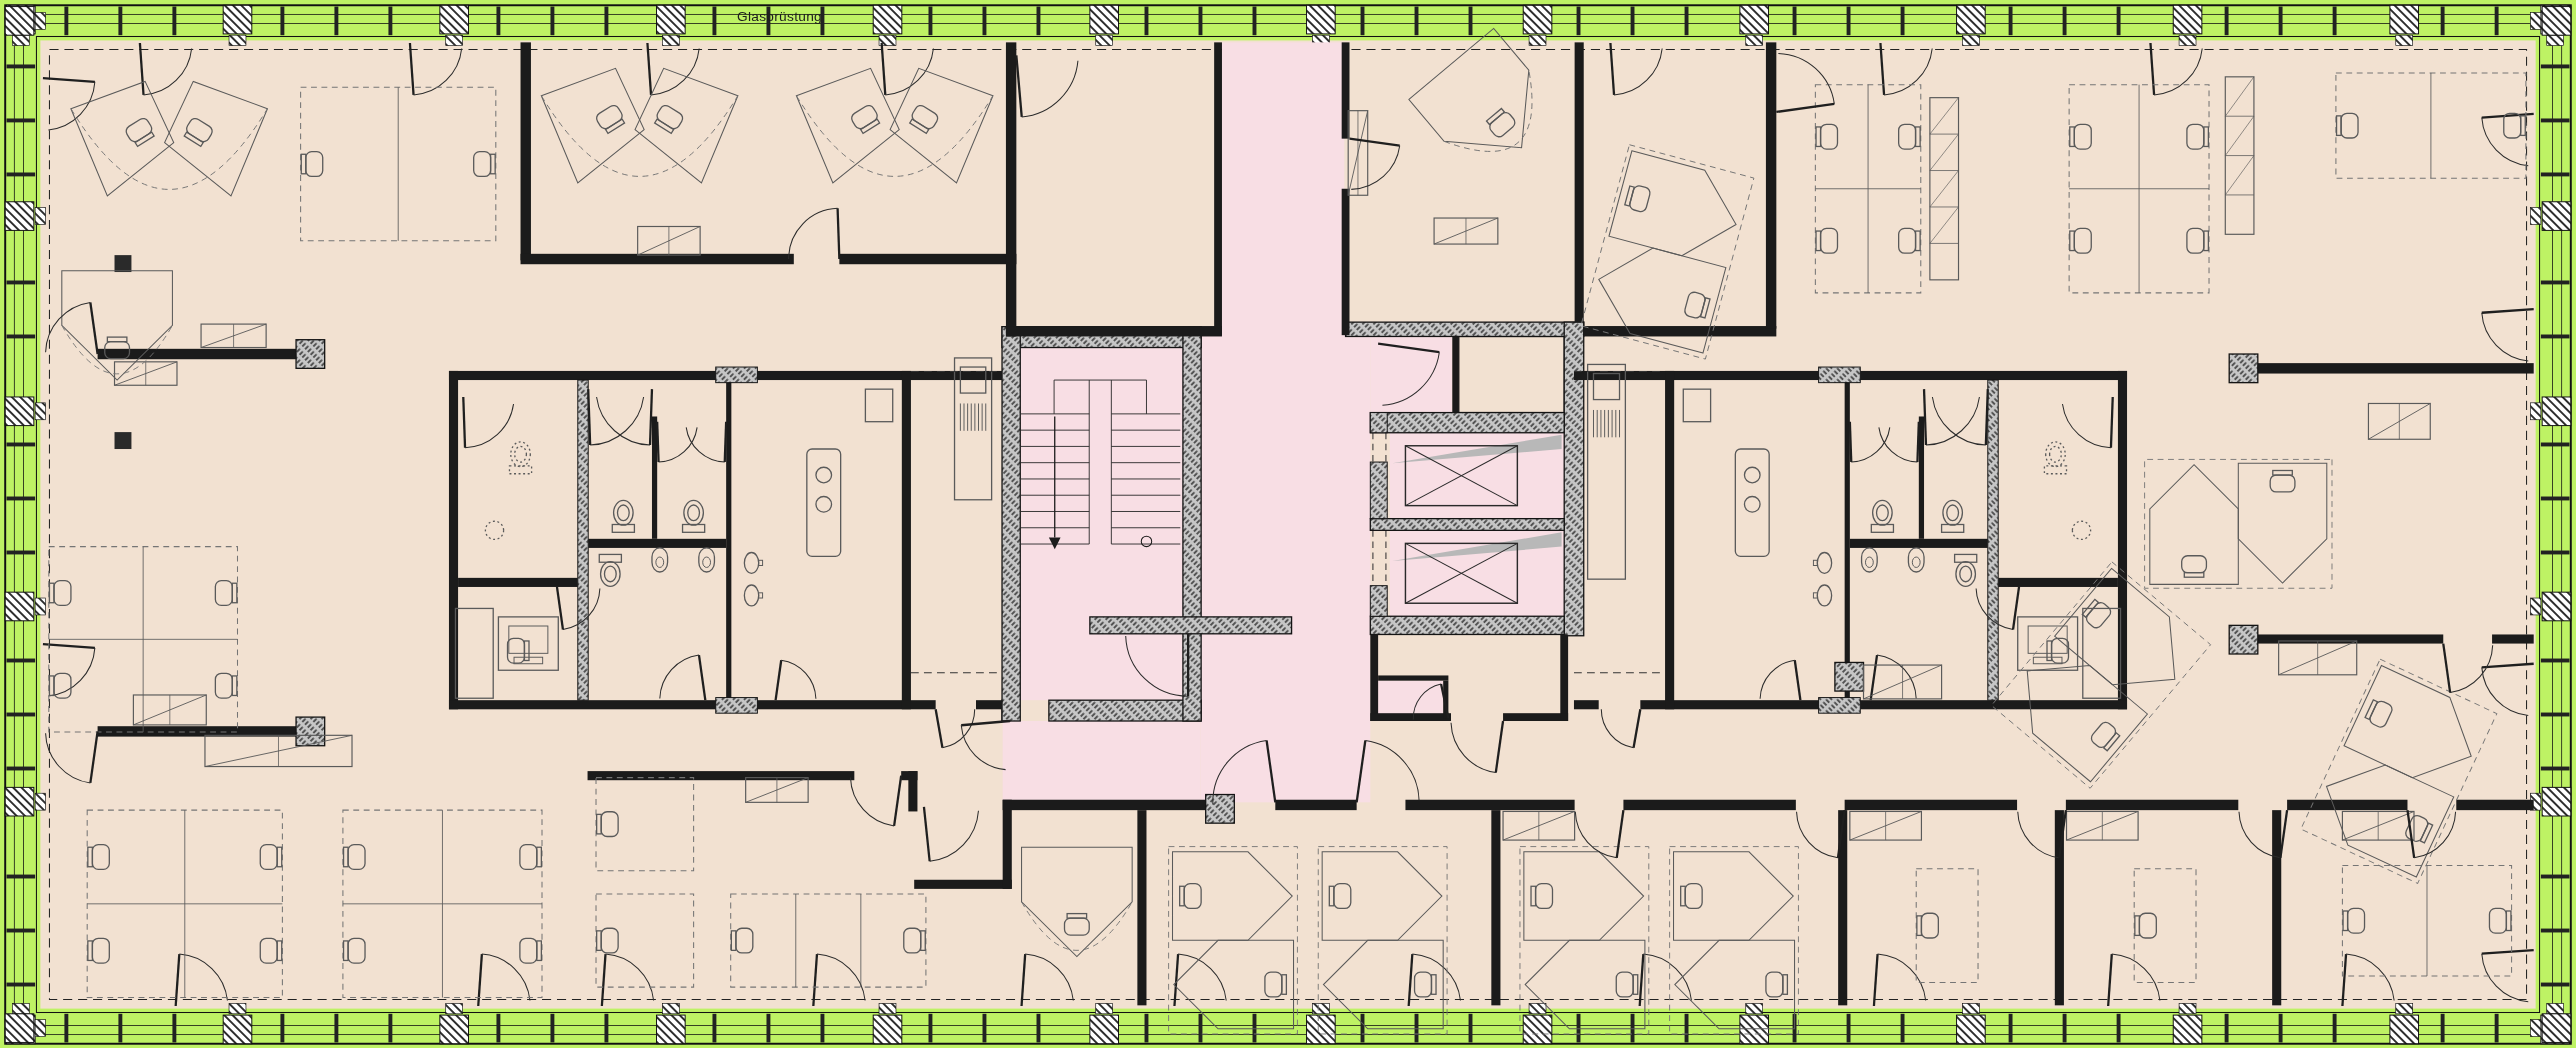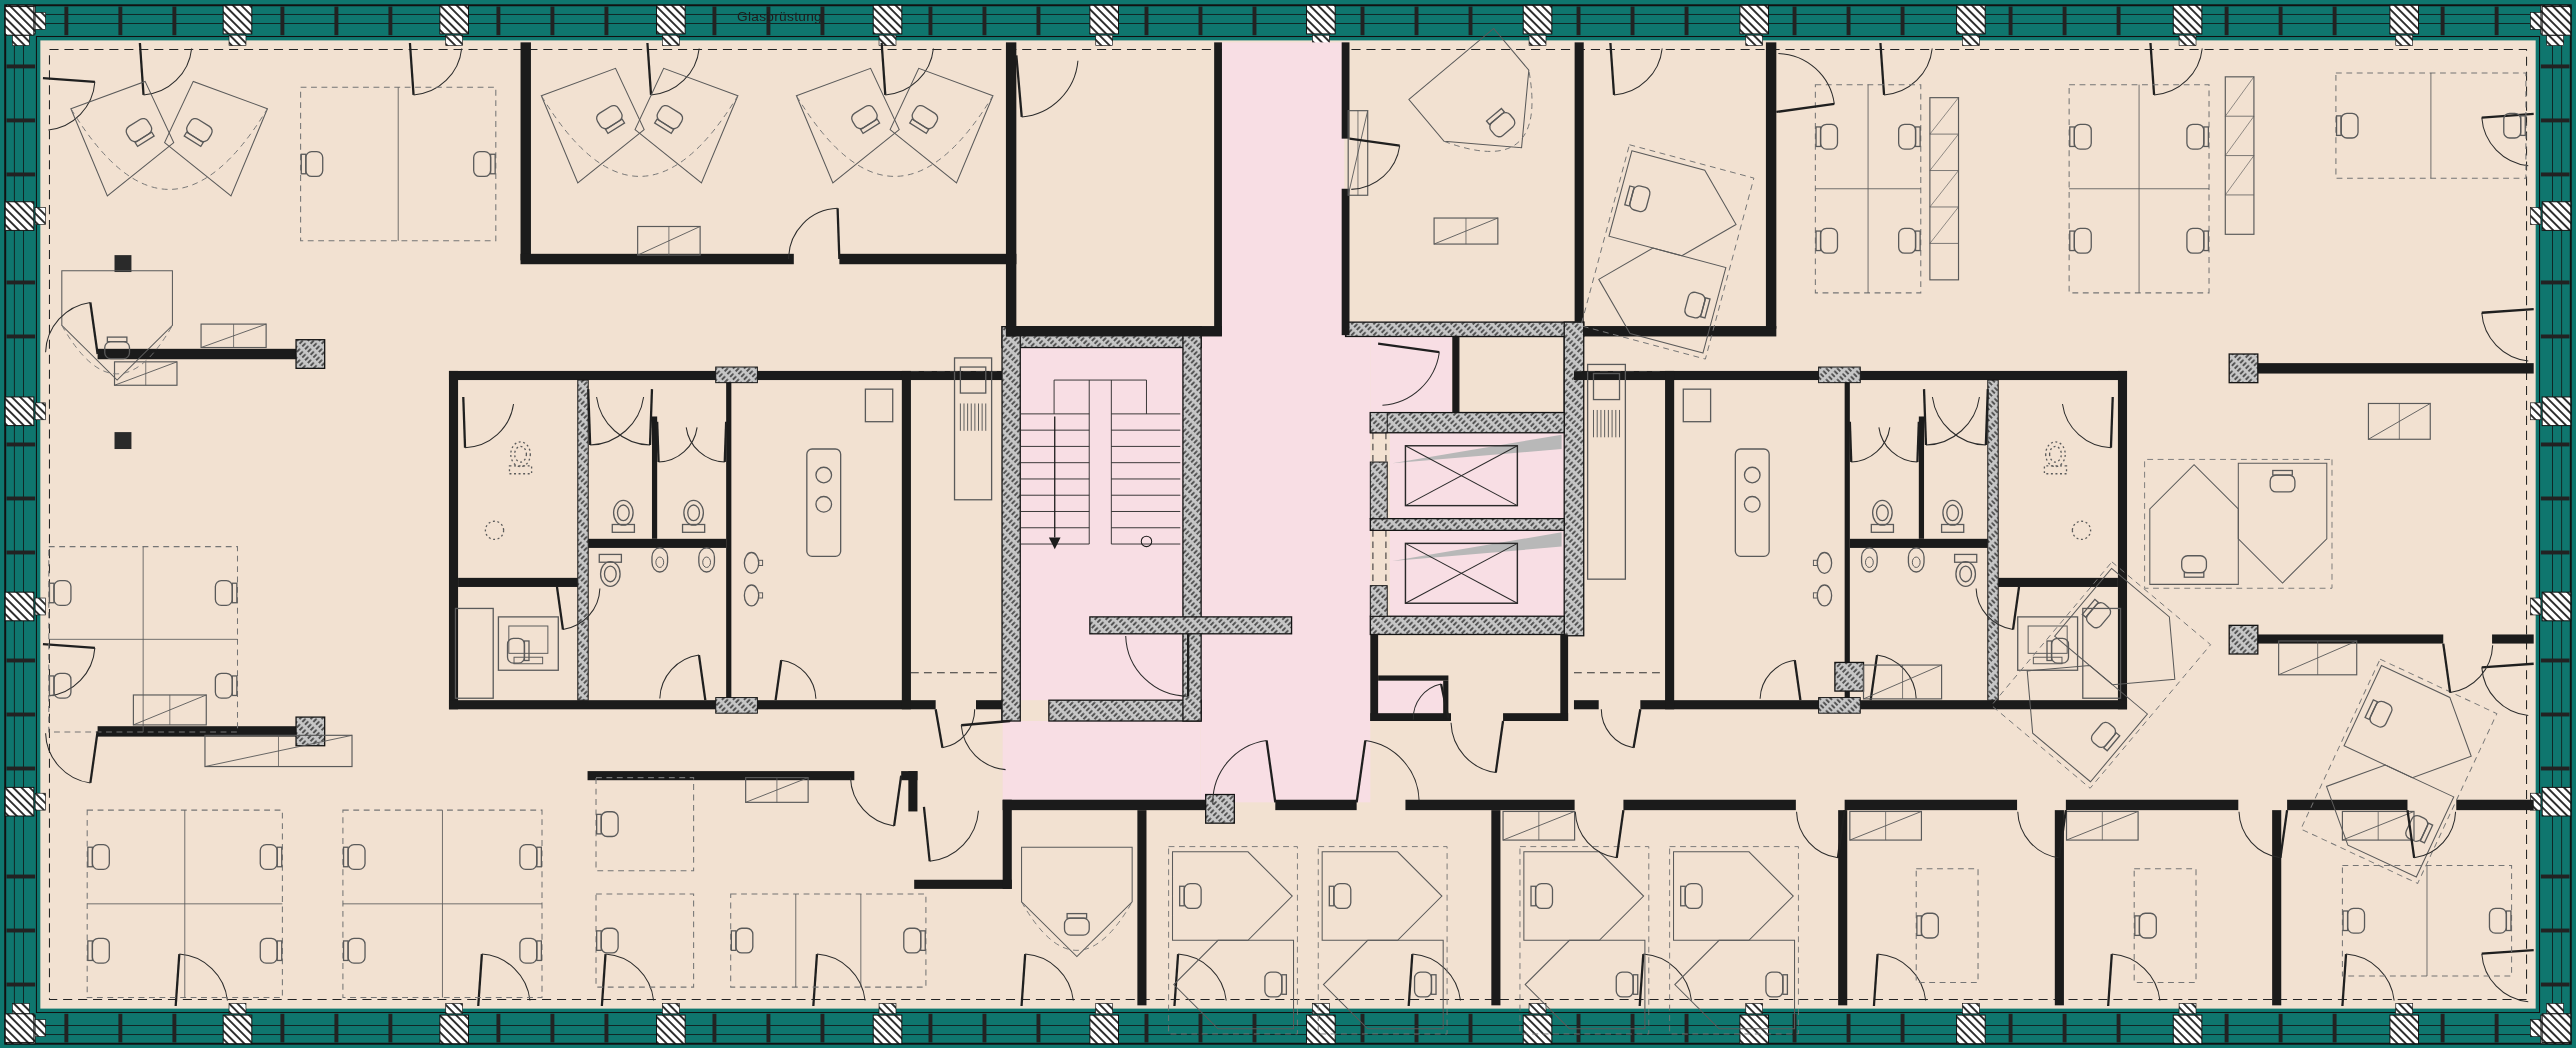--- a/index.html
+++ b/index.html
@@ -1,17 +1,17 @@
 <!DOCTYPE html>
 <html style="font-size:10.4px"><head>
 <meta charset="utf-8">
 <style>
   html,body{margin:0;padding:0;background:#ffffff;}
   body{font-family:"Liberation Sans","DejaVu Sans",sans-serif;}
-  #stage{position:relative;width:2576px;height:1049px;background:#0f766e;overflow:hidden;}
+  #stage{position:relative;width:2576px;height:1049px;background:#bef264;overflow:hidden;}
   #plan-svg{position:absolute;left:0;top:0;}
   .glass-label{position:absolute;left:737px;top:9px;font-size:13.7px;color:#1d1d1d;
     font-family:"Liberation Sans","DejaVu Sans",sans-serif;letter-spacing:0.3px;white-space:nowrap;}
 </style>
 </head>
 <body>
 
 <div id="stage">
     <svg id="plan-svg" width="2576" height="1049" viewBox="0 0 3959 1612">
       <defs>

